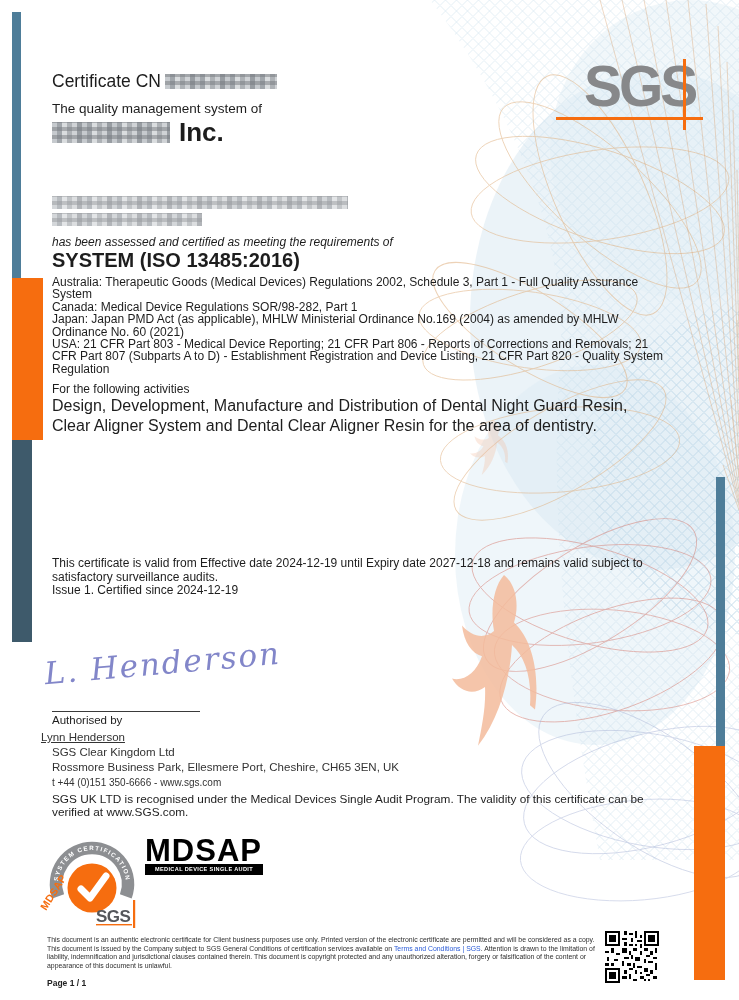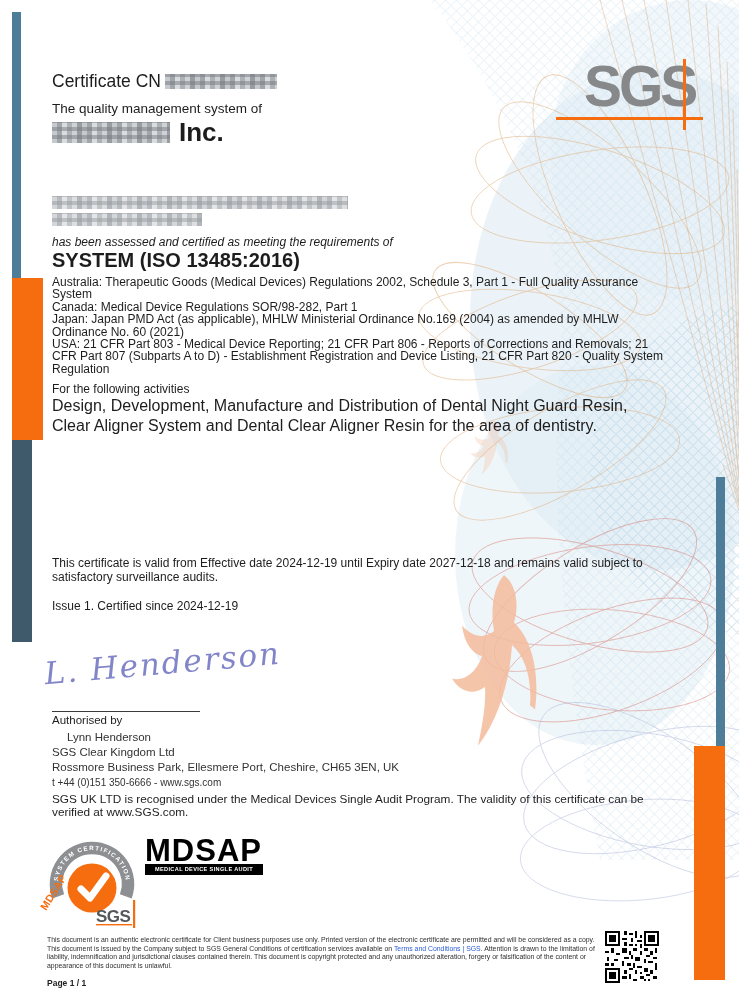--- a/index.html
+++ b/index.html
@@ -37,27 +37,27 @@
   .intro{left:52px;top:101px;font-size:13.5px;}
   .company{left:52px;top:117px;font-size:26px;font-weight:bold;}
   .addr1{left:52px;top:196px;width:296px;height:13px;opacity:.6;}
   .addr2{left:52px;top:213px;width:150px;height:13px;opacity:.6;}
   .assessed{left:52px;top:235px;font-size:12px;font-style:italic;}
   .standard{left:52px;top:249px;font-size:20px;font-weight:bold;}
   .regs{left:52px;top:276px;width:622px;font-size:12px;line-height:12.4px;}
   .act-label{left:52px;top:382px;font-size:12px;}
   .act-text{left:52px;top:396px;width:612px;font-size:16px;line-height:20px;}
   .validity{left:52px;top:557px;width:640px;font-size:12px;line-height:13.6px;}
-  .validity .issue{margin-top:16px;}
+  .validity .issue{margin-top:0;}
 
   .signature{left:44px;top:645px;font-family:"DejaVu Serif",serif;font-style:italic;
     font-size:31px;color:#8286c9;transform:rotate(-5deg);letter-spacing:2px;}
   .sig-line{left:52px;top:711px;width:148px;border-top:1.4px solid #3a3a3a;}
   .auth-by{left:52px;top:714px;font-size:11.5px;}
-  .sig-name{left:67px;top:731px;font-size:11.5px;color:#333;}
+  .sig-name{left:41px;top:731px;font-size:11.5px;color:#333;text-decoration:underline;}
   .sig-co{left:52px;top:746px;font-size:11.5px;color:#333;}
   .sig-addr{left:52px;top:761px;font-size:11.5px;color:#333;}
   .sig-tel{left:52px;top:777px;font-size:10px;color:#333;}
   .recognition{left:52px;top:793px;width:630px;font-size:11.8px;line-height:13.2px;}
 
   .seal{left:40px;top:834px;width:100px;height:100px;}
   .mdsap-logo{left:145px;top:838px;width:120px;}
   .mdsap-title{font-size:31px;font-weight:900;letter-spacing:1px;line-height:25px;color:#000;transform:scaleY(1.0);}
   .mdsap-bar{margin-top:1px;width:118px;height:11px;background:#000;color:#fff;
     font-size:5.6px;letter-spacing:.35px;text-align:center;line-height:11px;font-weight:bold;}

